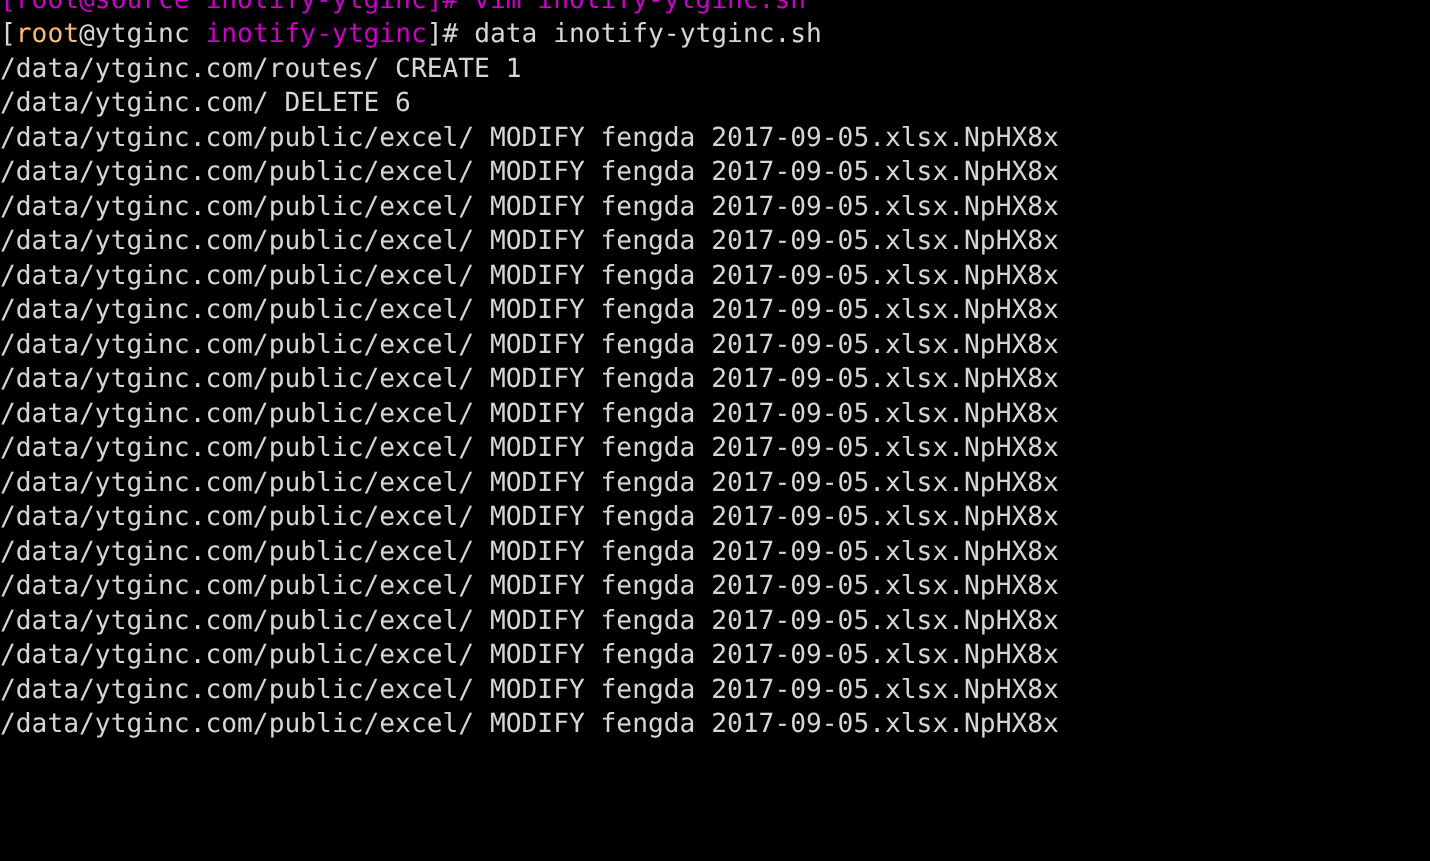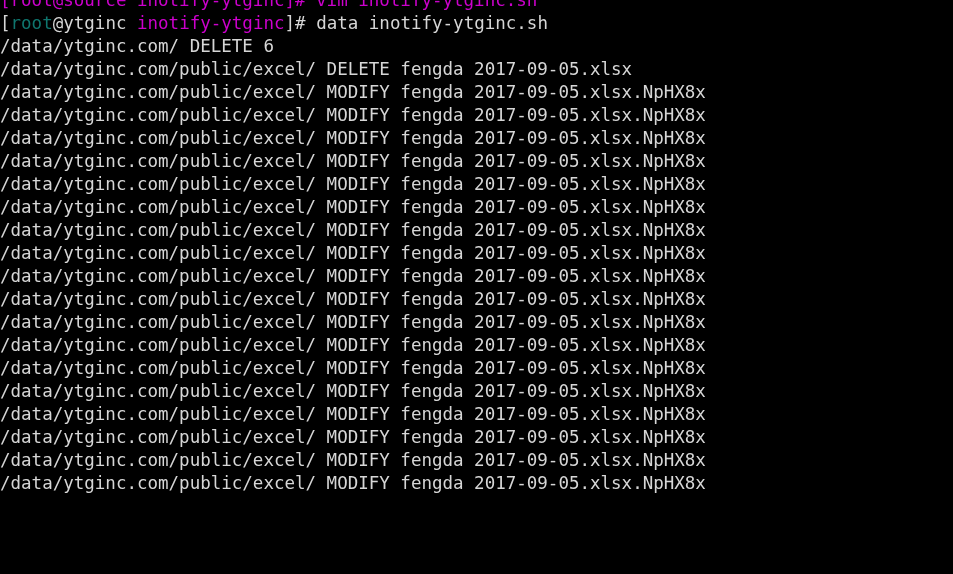--- a/index.html
+++ b/index.html
@@ -30,21 +30,21 @@
   .line {
     height: 23px;
     line-height: 23px;
     white-space: pre;
     font-size: 17.5px;
     letter-spacing: 0px;
     color: #d6d6d6;
     font-family: "DejaVu Sans Mono", "Liberation Mono", monospace;
   }
   .seg { white-space: pre; }
-  .c-green   { color: #0f766e; }
+  .c-green   { color: #fdba74; }
   .c-magenta { color: #cc00cc; }
   .c-white   { color: #d6d6d6; }
 
   .cursor {
     position: absolute;
     left: 0;
     top: 566px;
     width: 10px;
     height: 8px;
     background: #19d219;
@@ -55,22 +55,22 @@
 
 <div id="terminal">
 
   <div class="screen">
 
     <div class="line"><span class="seg c-magenta">[root@source inotify-ytginc]# vim inotify-ytginc.sh</span></div>
 
     <div class="line"><span class="seg c-white">[</span><span class="seg c-green">root</span><span class="seg c-white">@ytginc </span><span class="seg c-magenta">inotify-ytginc</span><span class="seg c-white">]</span><span class="seg c-white"># </span><span class="seg c-white">data inotify-ytginc.sh</span></div>
 
     <div id="output">
+        <div class="line"><span class="seg c-white">/data/ytginc.com/routes/ CREATE 1</span></div>
         <div class="line"><span class="seg c-white">/data/ytginc.com/ DELETE 6</span></div>
-        <div class="line"><span class="seg c-white">/data/ytginc.com/public/excel/ DELETE fengda 2017-09-05.xlsx</span></div>
         <div class="line"><span class="seg c-white">/data/ytginc.com/public/excel/ MODIFY fengda 2017-09-05.xlsx.NpHX8x</span></div>
         <div class="line"><span class="seg c-white">/data/ytginc.com/public/excel/ MODIFY fengda 2017-09-05.xlsx.NpHX8x</span></div>
         <div class="line"><span class="seg c-white">/data/ytginc.com/public/excel/ MODIFY fengda 2017-09-05.xlsx.NpHX8x</span></div>
         <div class="line"><span class="seg c-white">/data/ytginc.com/public/excel/ MODIFY fengda 2017-09-05.xlsx.NpHX8x</span></div>
         <div class="line"><span class="seg c-white">/data/ytginc.com/public/excel/ MODIFY fengda 2017-09-05.xlsx.NpHX8x</span></div>
         <div class="line"><span class="seg c-white">/data/ytginc.com/public/excel/ MODIFY fengda 2017-09-05.xlsx.NpHX8x</span></div>
         <div class="line"><span class="seg c-white">/data/ytginc.com/public/excel/ MODIFY fengda 2017-09-05.xlsx.NpHX8x</span></div>
         <div class="line"><span class="seg c-white">/data/ytginc.com/public/excel/ MODIFY fengda 2017-09-05.xlsx.NpHX8x</span></div>
         <div class="line"><span class="seg c-white">/data/ytginc.com/public/excel/ MODIFY fengda 2017-09-05.xlsx.NpHX8x</span></div>
         <div class="line"><span class="seg c-white">/data/ytginc.com/public/excel/ MODIFY fengda 2017-09-05.xlsx.NpHX8x</span></div>

